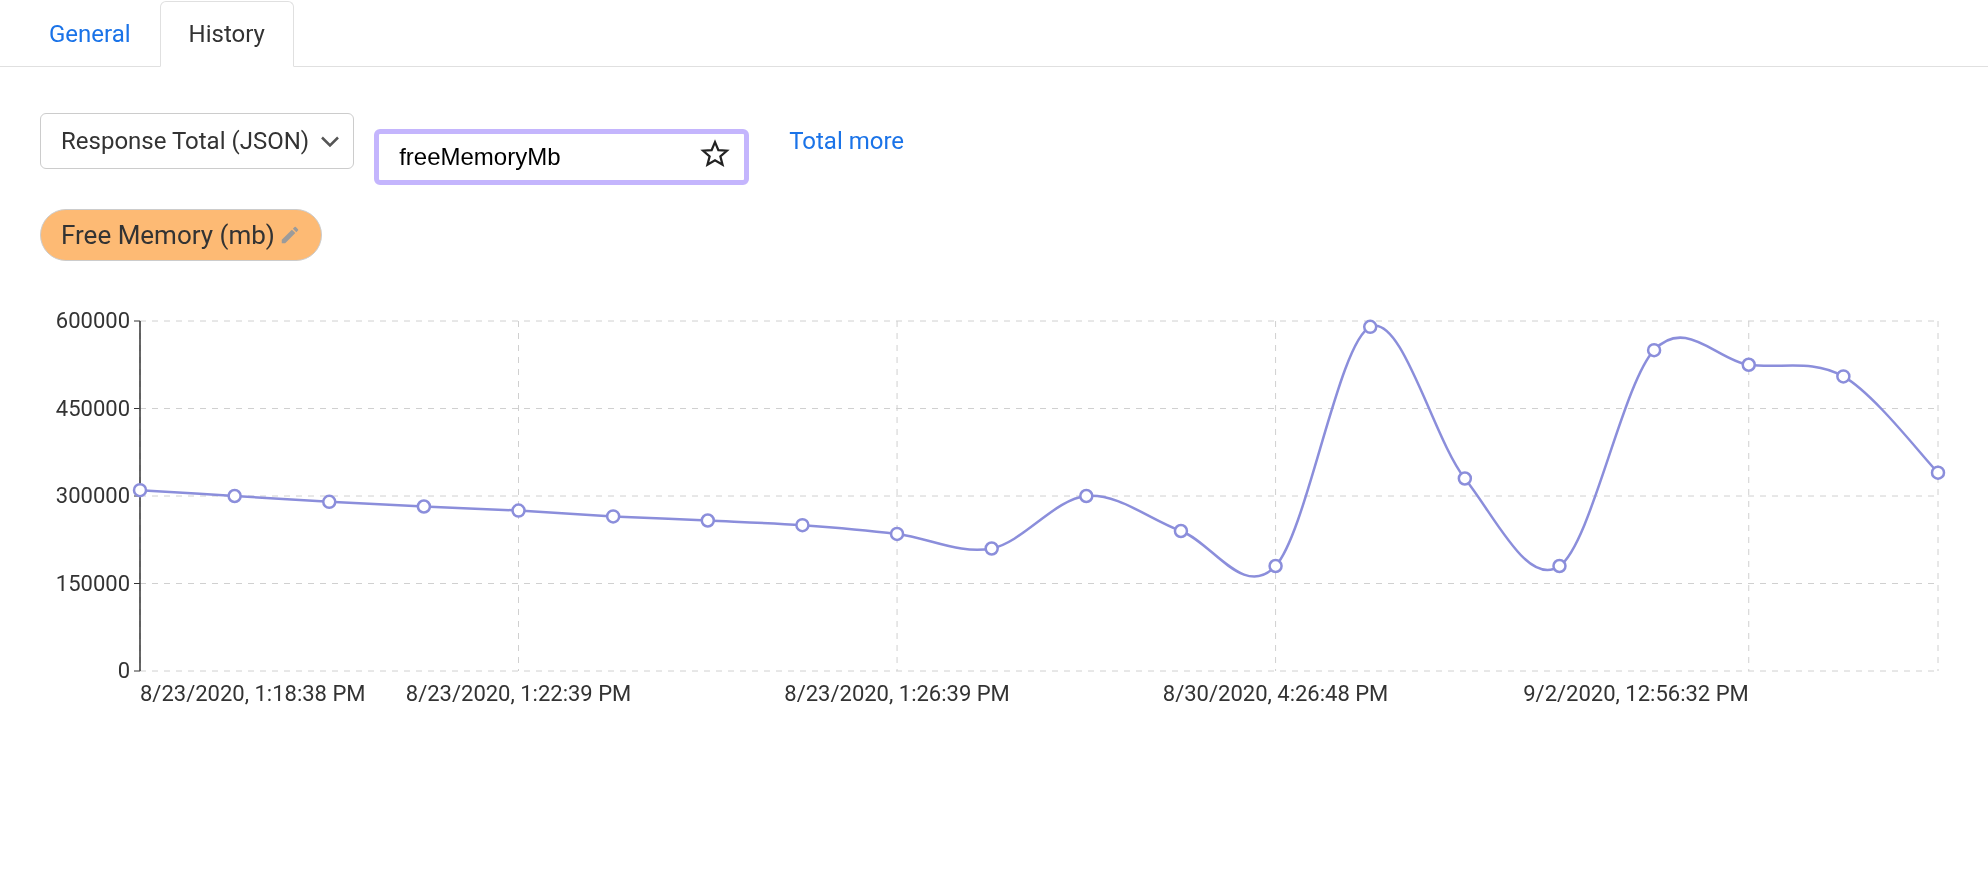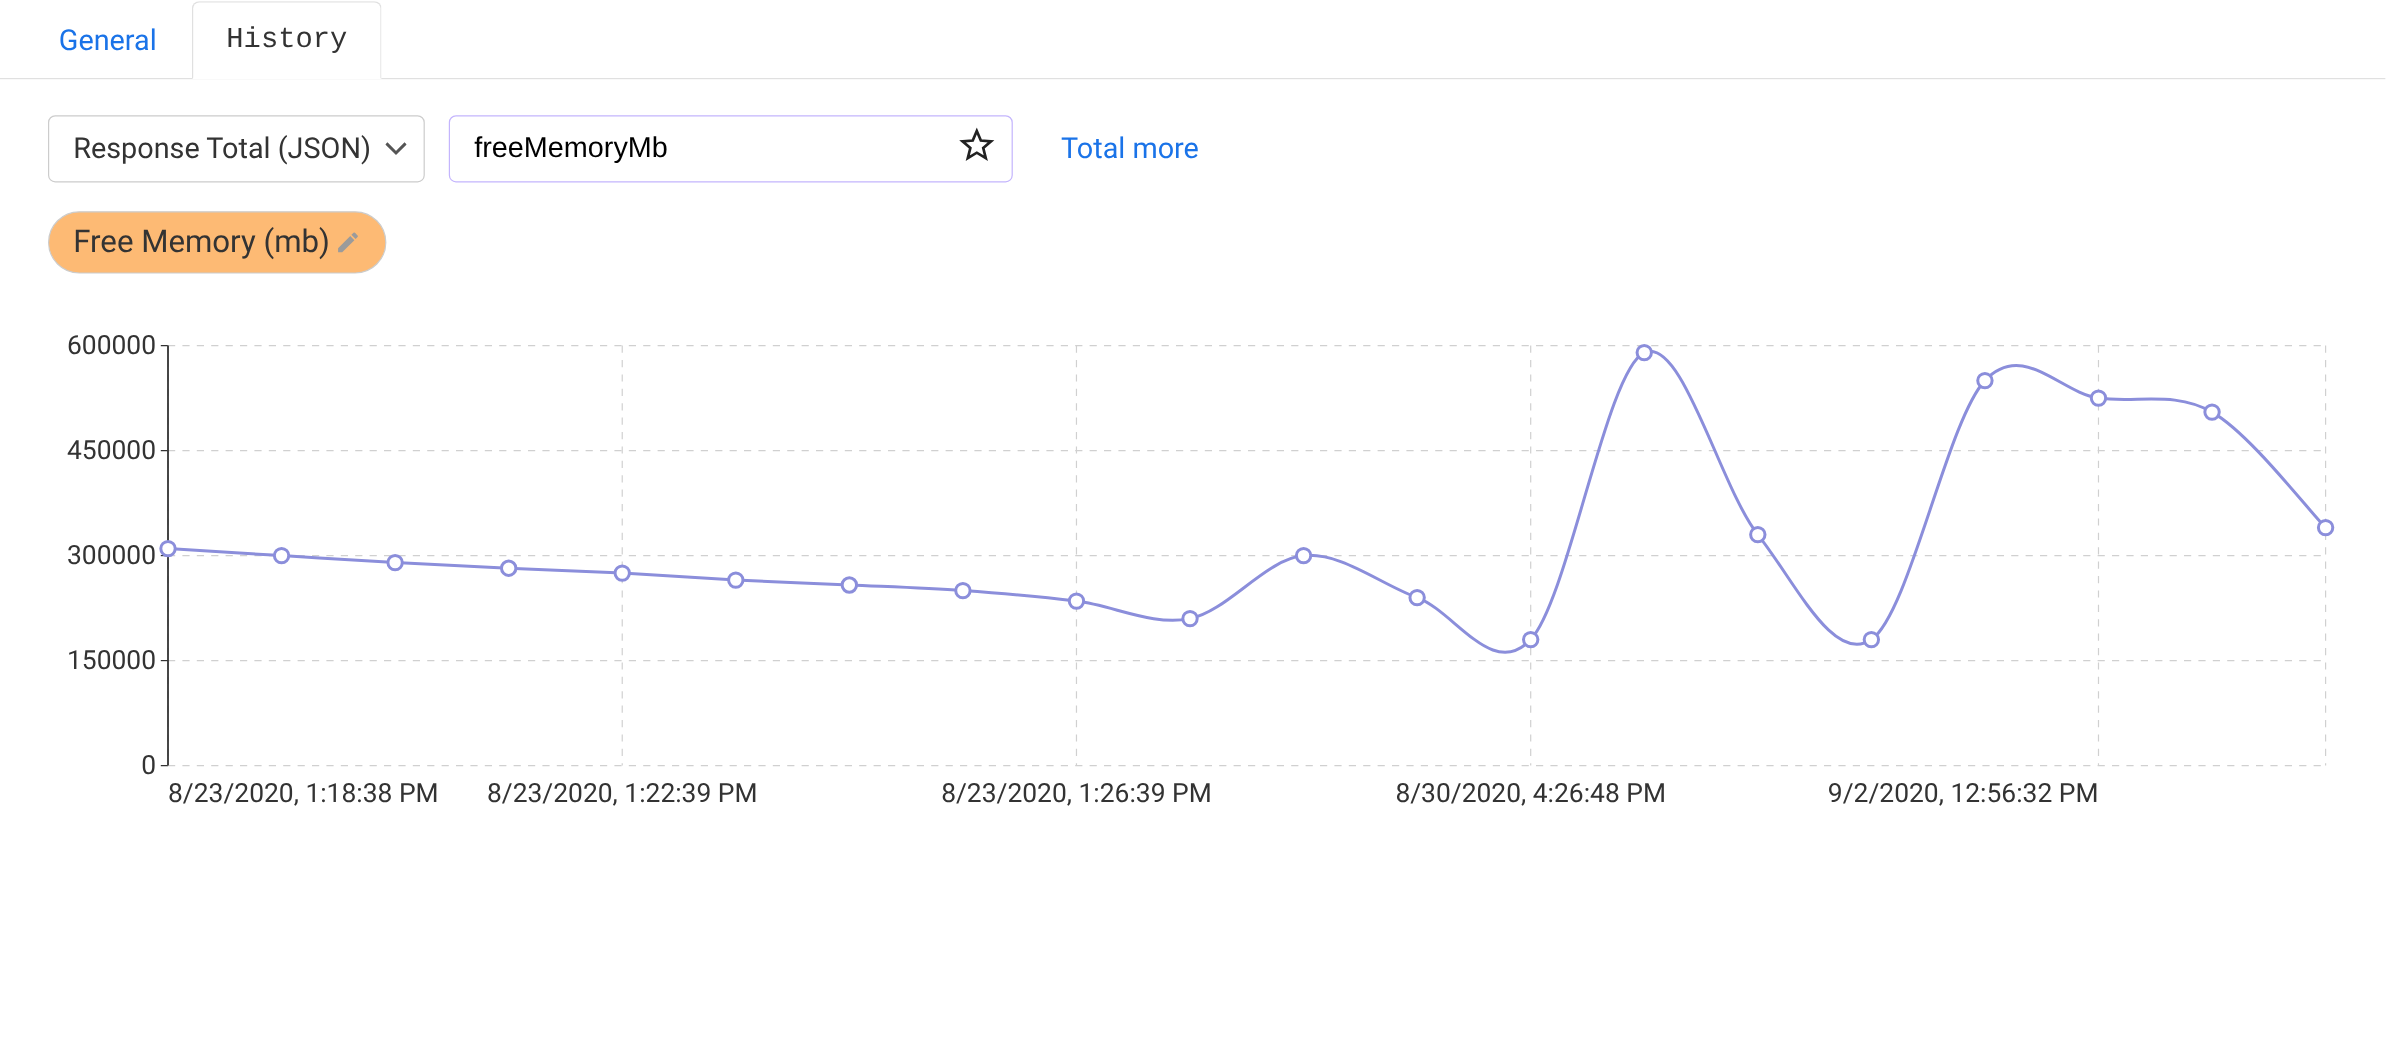--- a/index.html
+++ b/index.html
@@ -25,21 +25,20 @@
       position: relative;
       top: 1px;
     }
     .tab.inactive { color: #1a73e8; }
     .tab.active {
       color: #333;
       border-color: #e0e0e0;
       border-bottom: 1px solid #fff;
       border-radius: 6px 6px 0 0;
       background: #fff;
-      font-family: Liberation Mono, monospace;
     }
     .controls {
       display: flex;
       align-items: center;
       gap: 20px;
       padding: 0 40px;
       margin-bottom: 24px;
     }
     .select-wrap {
       position: relative;
@@ -56,29 +55,30 @@
     .select-wrap .caret {
       position: absolute;
       right: 14px;
       top: 50%;
       transform: translateY(-50%);
       font-size: 18px;
       color: #555;
     }
     .input-wrap {
       position: relative;
-      border: 1px solid #c4b5fd;
+      border: 5px solid #c4b5fd;
       border-radius: 6px;
       height: 56px;
-      width: 470px;
+      width: 375px;
       display: flex;
       align-items: center;
       padding: 0 50px 0 20px;
       font-size: 24px;
       background: #fff;
+      margin-top: 32px;
     }
     .input-wrap input {
       border: none;
       outline: none;
       font-size: 24px;
       width: 100%;
       background: transparent;
     }
     .star-icon {
       position: absolute;

